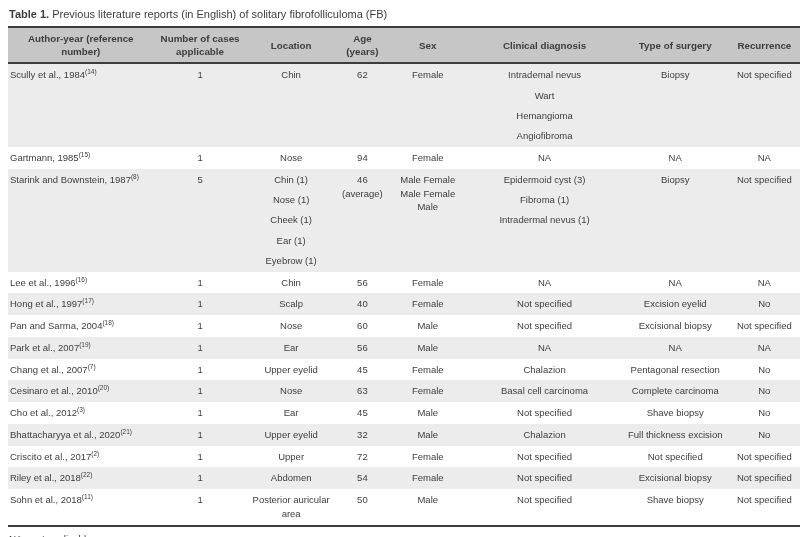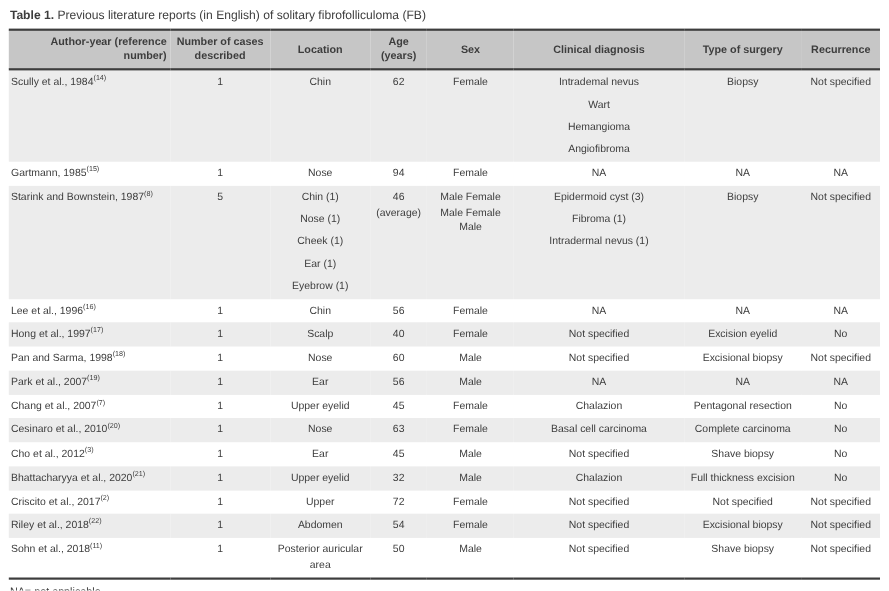--- a/index.html
+++ b/index.html
@@ -22,21 +22,21 @@
     border-top:2px solid var(--border);
     border-bottom:2px solid var(--border);
   }
   thead th{
     background:var(--header-bg);
     font-size:9.8px;font-weight:bold;color:var(--text);
     text-align:center;vertical-align:middle;
     padding:4px 3px;line-height:1.35;
     border-bottom:2px solid var(--border);
   }
-  thead th.left{text-align:right;padding-left:2px;}
+  thead th.left{text-align:center;padding-left:2px;}
   tbody td{
     font-size:9.5px;color:var(--text);
     text-align:center;vertical-align:top;
     padding:4px 3px;line-height:1.45;
   }
   tbody td.left{text-align:left;padding-left:2px;}
   tbody tr.odd{background:var(--row-alt-bg);}
   .line{line-height:1.45;}
   .spaced .line + .line{margin-top:6.5px;}
   sup{font-size:6.5px;line-height:0;vertical-align:super;}
@@ -59,21 +59,21 @@
       <col style="width:11.5%">
       <col style="width:6.5%">
       <col style="width:10%">
       <col style="width:19.5%">
       <col style="width:13.5%">
       <col style="width:9%">
     </colgroup>
     <thead>
       <tr>
         <th class="left">Author-year (reference number)</th>
-        <th>Number of cases described</th>
+        <th>Number of cases applicable</th>
         <th>Location</th>
         <th>Age (years)</th>
         <th>Sex</th>
         <th>Clinical diagnosis</th>
         <th>Type of surgery</th>
         <th>Recurrence</th>
       </tr>
     </thead>
     <tbody>
         <tr class="odd">
@@ -172,21 +172,21 @@
           <td>
             <div class="line">Female</div>
           </td>
           <td class="spaced">
             <div class="line">Not specified</div>
           </td>
           <td>Excision eyelid</td>
           <td>No</td>
         </tr>
         <tr>
-          <td class="left"><span>Pan and Sarma, 1998</span><sup>(18)</sup></td>
+          <td class="left"><span>Pan and Sarma, 2004</span><sup>(18)</sup></td>
           <td>1</td>
           <td class="spaced">
             <div class="line">Nose</div>
           </td>
           <td>
             <div class="line">60</div>
           </td>
           <td>
             <div class="line">Male</div>
           </td>

